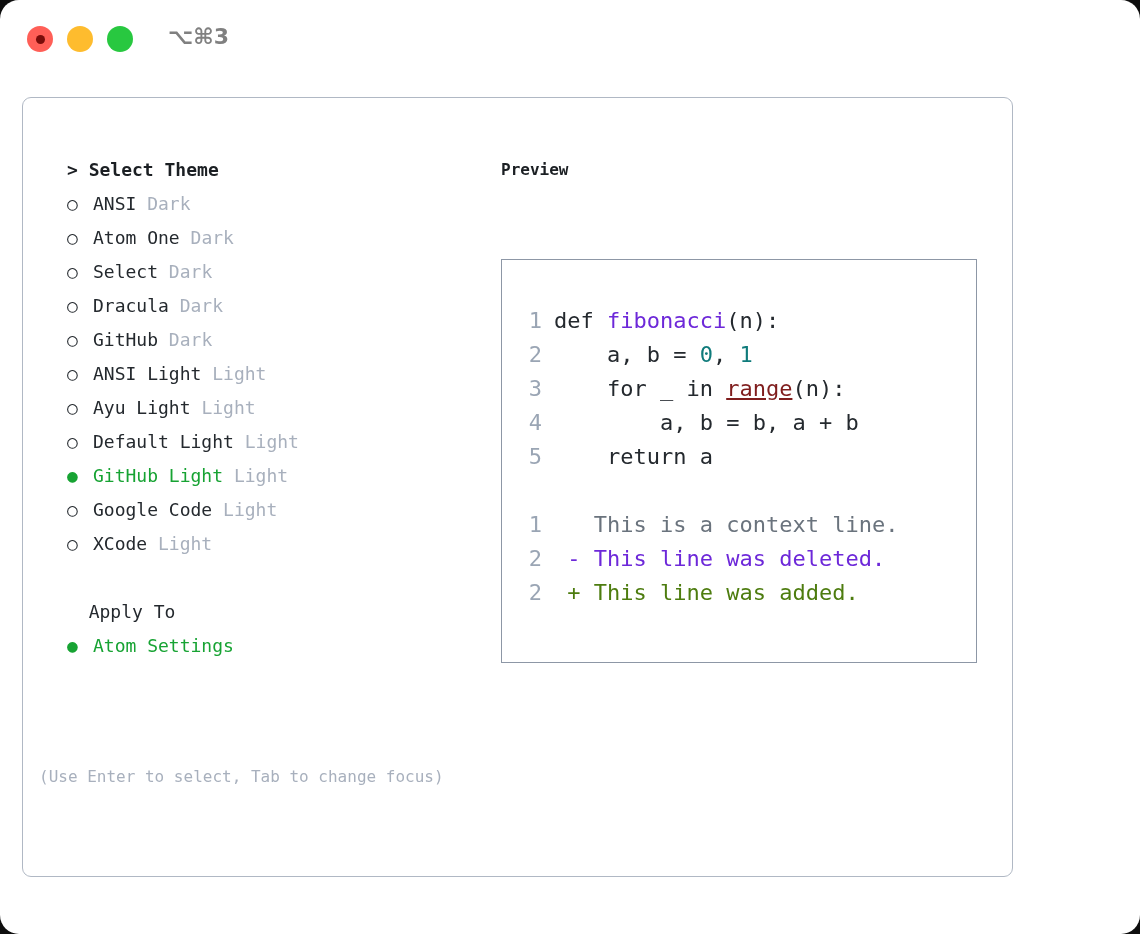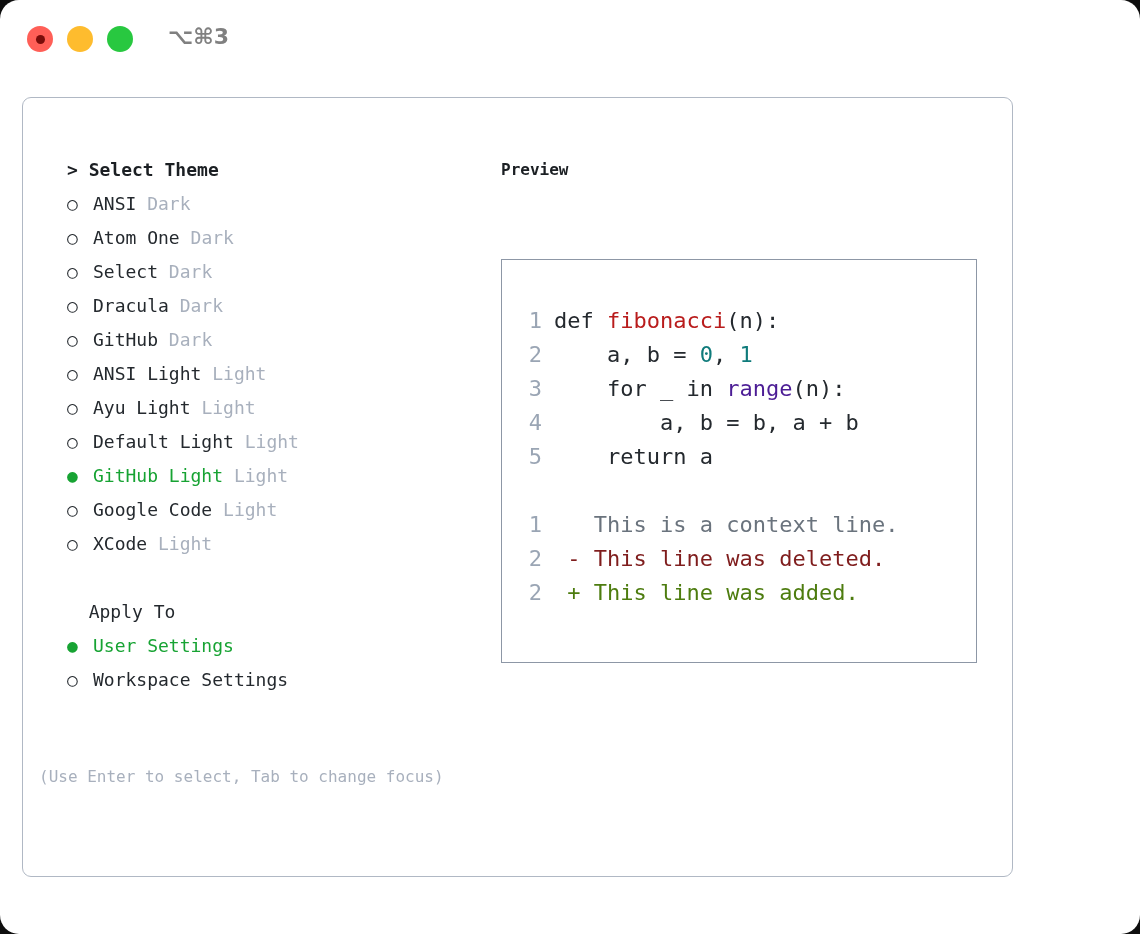--- a/index.html
+++ b/index.html
@@ -147,25 +147,25 @@
     white-space: pre;
     color: #24292e;
   }
   .ln {
     display: inline-block;
     width: 26px;
     text-align: right;
     color: #9aa5b4;
     margin-right: 12px;
   }
-  .tok-fn   { color: #b91c1c; }
+  .tok-fn   { color: #6d28d9; }
   .tok-num  { color: #0f7b7b; }
-  .tok-call { color: #4c1d95; }
+  .tok-call { color: #7f1d1d; text-decoration: underline; }
   .diff-ctx { color: #6a737d; }
-  .diff-del { color: #7f1d1d; }
+  .diff-del { color: #6d28d9; }
   .diff-add { color: #4d7c0f; }
   .blank { height: 34px; }
 </style>
 </head>
 <body>
 
 <div id="window">
 
   <div id="titlebar">
     <div class="lights">
@@ -191,22 +191,21 @@
           <div class="line"><span class="marker">○</span><span class="name">ANSI Light</span><span class="badge"> Light</span></div>
           <div class="line"><span class="marker">○</span><span class="name">Ayu Light</span><span class="badge"> Light</span></div>
           <div class="line"><span class="marker">○</span><span class="name">Default Light</span><span class="badge"> Light</span></div>
           <div class="line"><span class="marker sel">●</span><span class="name sel">GitHub Light</span><span class="badge"> Light</span></div>
           <div class="line"><span class="marker">○</span><span class="name">Google Code</span><span class="badge"> Light</span></div>
           <div class="line"><span class="marker">○</span><span class="name">XCode</span><span class="badge"> Light</span></div>
         </div>
       <div class="spacer"></div>
       <div id="apply-to">
           <div class="line">  Apply To</div>
-          <div class="line"><span class="marker sel">●</span><span class="name sel">User Settings</span></div>
-          <div class="line"><span class="marker">○</span><span class="name">Workspace Settings</span></div>
+          <div class="line"><span class="marker sel">●</span><span class="name sel">Atom Settings</span></div>
         </div>
     </div>
 
     <div id="hint">(Use Enter to select, Tab to change focus)</div>
 
     <div id="right-col">
       <div id="preview-title">Preview</div>
       <div id="preview-box">
         <div id="code"><div><span class="ln">1</span><span class="">def </span><span class="tok-fn">fibonacci</span><span class="">(n):</span></div><div><span class="ln">2</span><span class="">    a, b = </span><span class="tok-num">0</span><span class="">, </span><span class="tok-num">1</span></div><div><span class="ln">3</span><span class="">    for _ in </span><span class="tok-call">range</span><span class="">(n):</span></div><div><span class="ln">4</span><span class="">        a, b = b, a + b</span></div><div><span class="ln">5</span><span class="">    return a</span></div><div class="blank"></div><div><span class="ln">1</span><span class="diff-ctx">   This is a context line.</span></div><div><span class="ln">2</span><span class="diff-del"> - This line was deleted.</span></div><div><span class="ln">2</span><span class="diff-add"> + This line was added.</span></div></div>
       </div>

